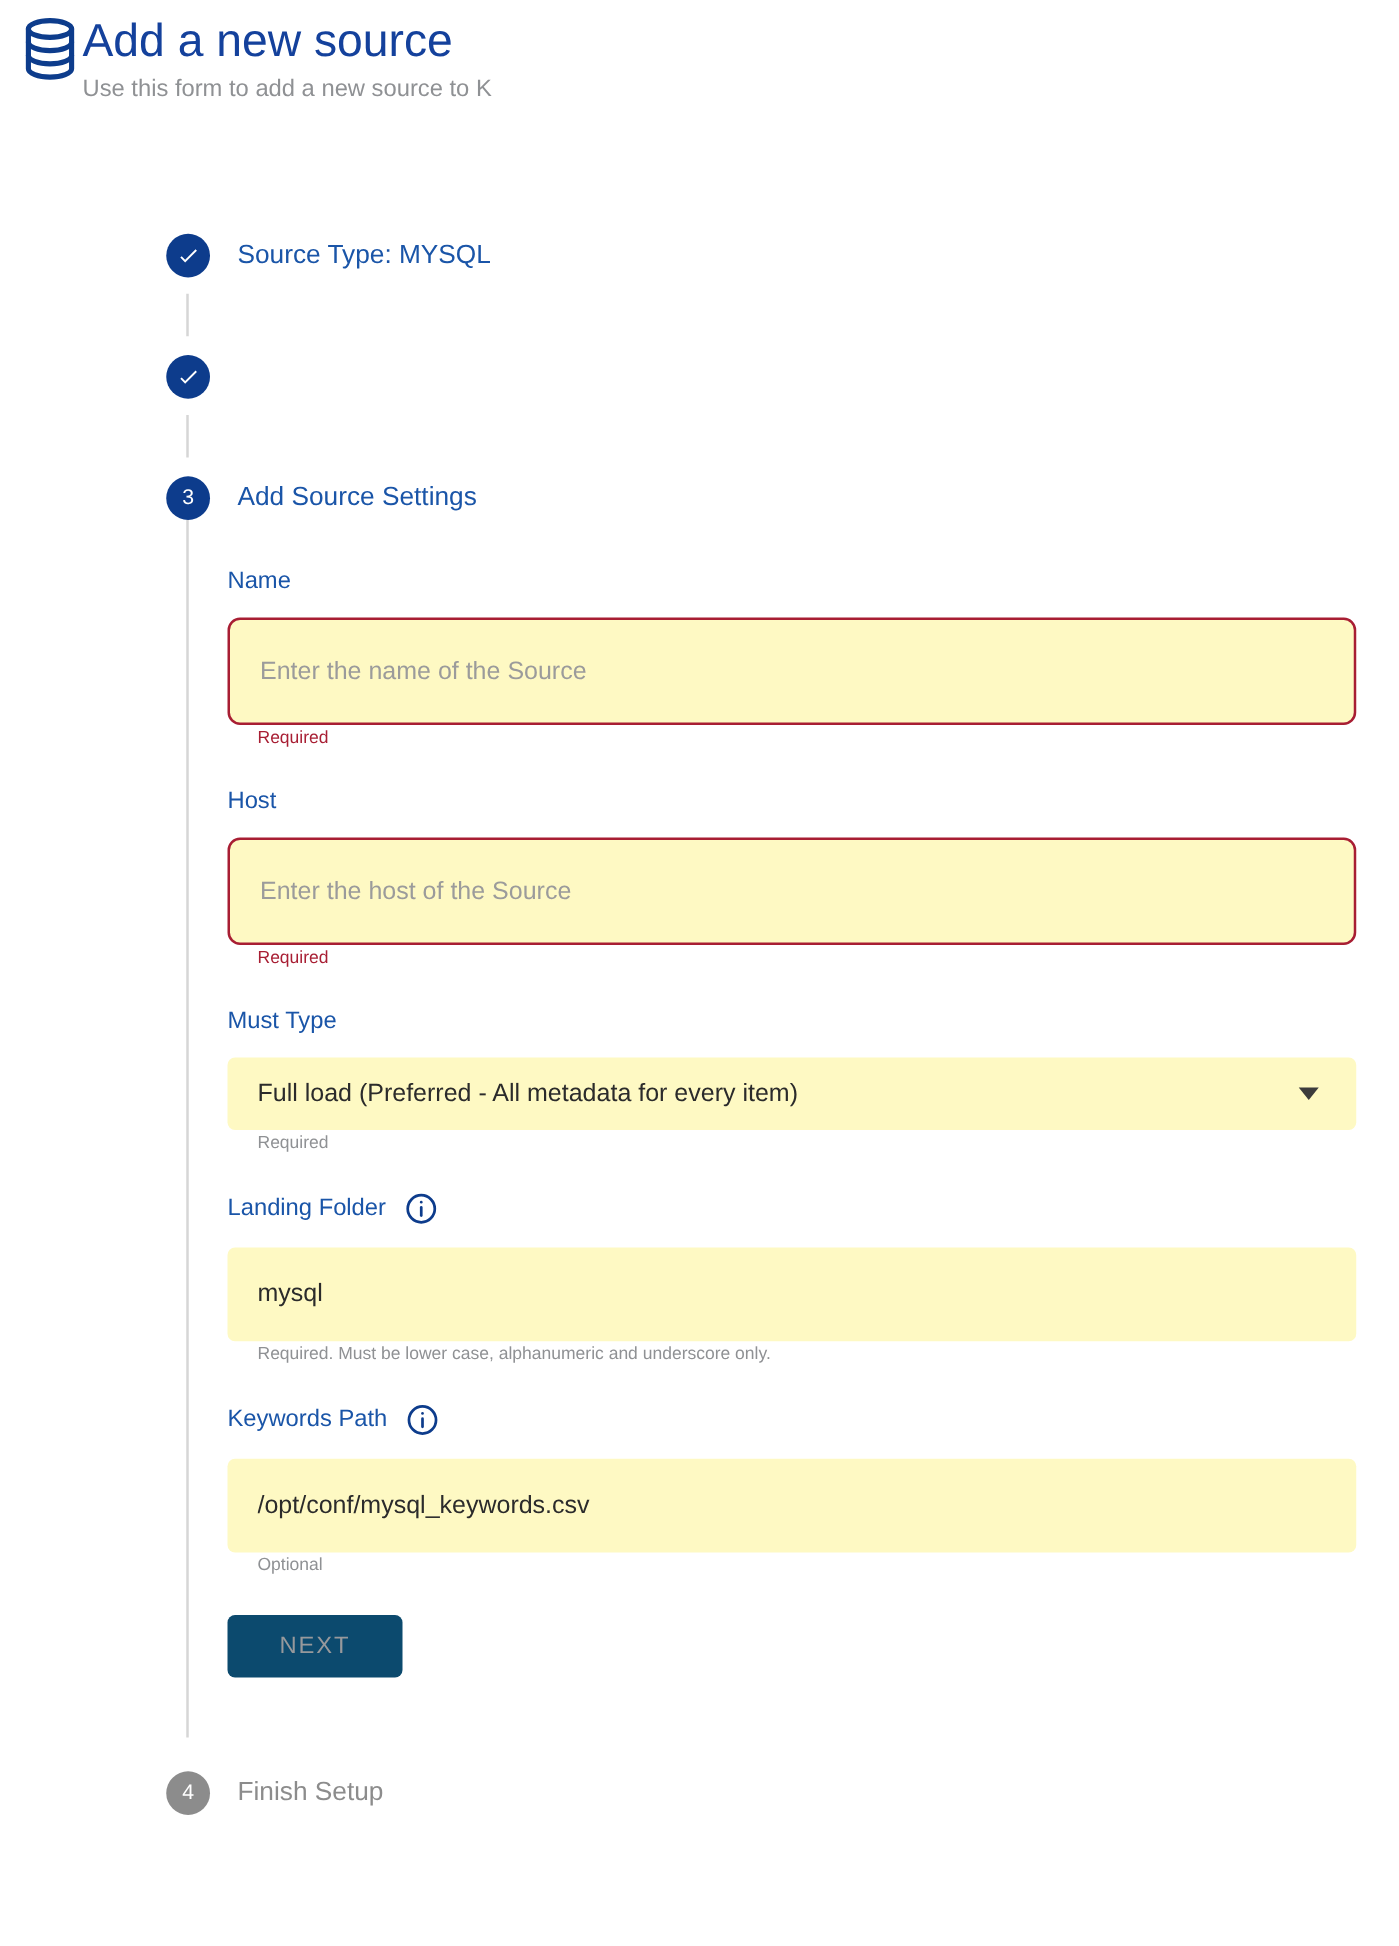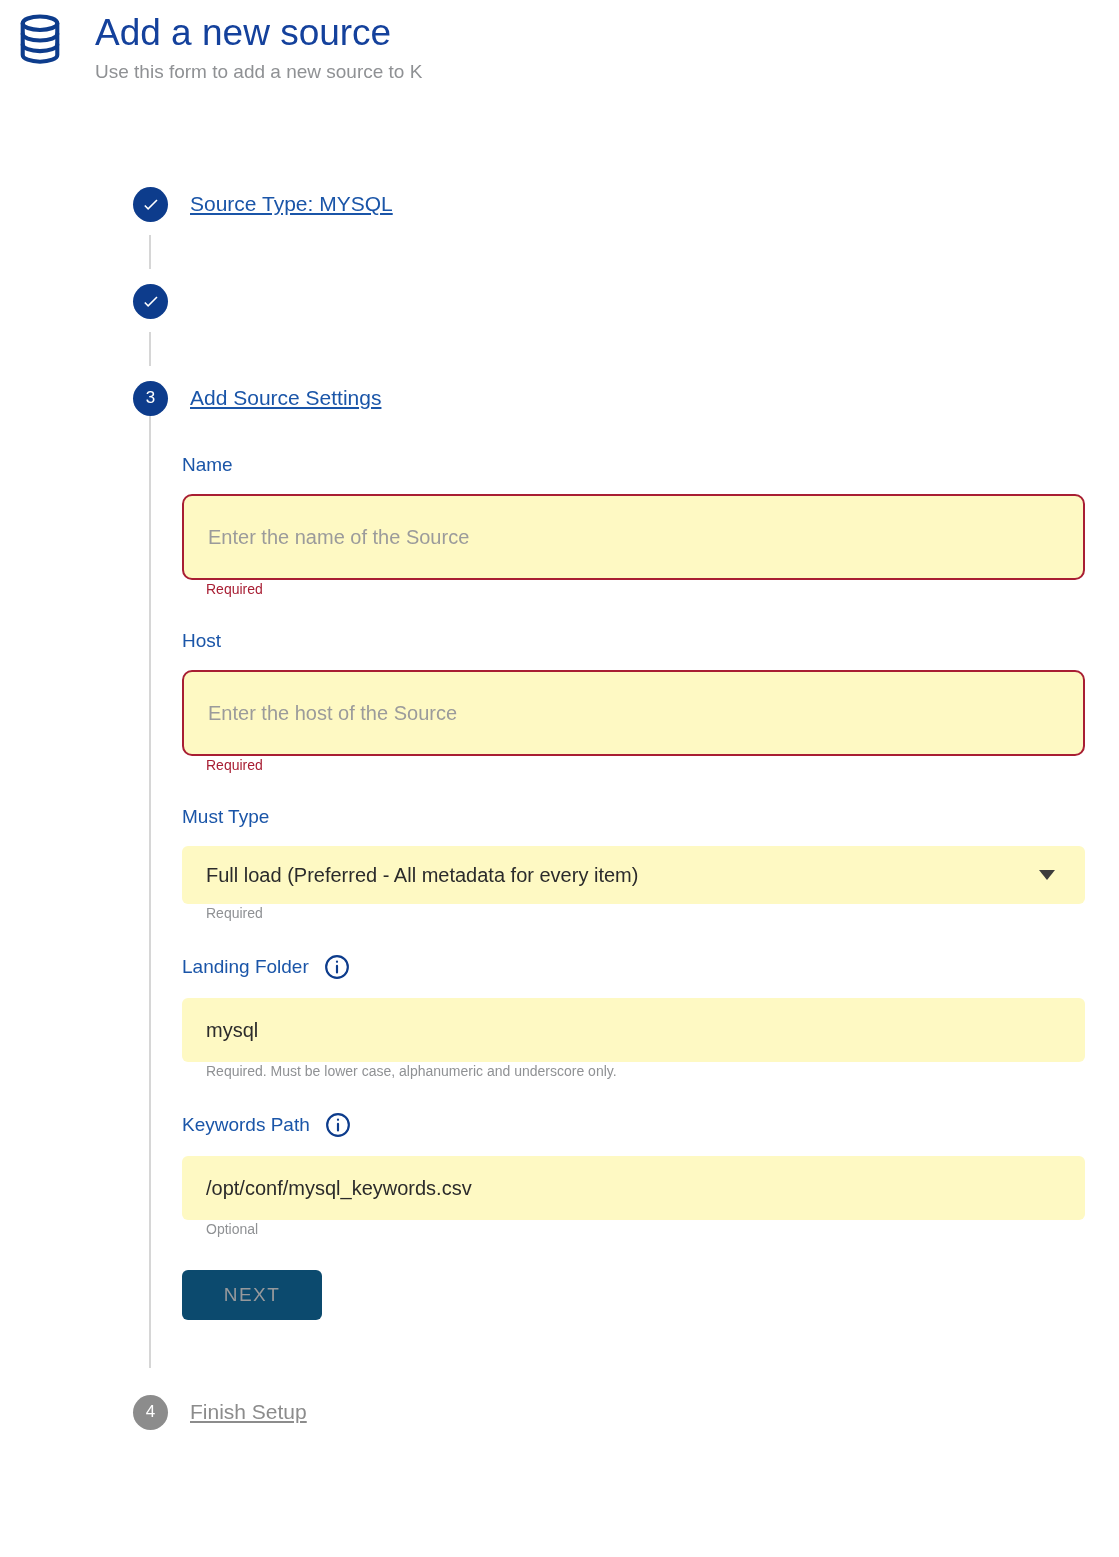--- a/index.html
+++ b/index.html
@@ -8,36 +8,36 @@
     width: 1119px; min-height: 1557px;
     font-family: "Liberation Sans", sans-serif;
     color: #222;
     padding-bottom: 15px;
   }
 
   
   .header { display: flex; align-items: flex-start; padding: 10px 0 0 14px; }
   .db-icon { width: 52px; height: 54px; flex: 0 0 auto; margin-top: 2px; }
   .db-icon svg { width: 52px; height: 54px; display: block; }
-  .header-text { margin-left: 29px; }
+  .header-text { }
   .page-title { font-size: 37px; font-weight: 400; color: #14419c; line-height: 1.25; }
   .page-subtitle { font-size: 19px; color: #8f9194; margin-top: 5px; }
 
   
   .stepper { padding-top: 103px; }
   .step-row { display: flex; align-items: center; margin-left: 133px; height: 36px; cursor: default; }
   .step-circle {
     width: 35px; height: 35px; border-radius: 50%;
     background: #0d3c8c; color: #fff;
     display: flex; align-items: center; justify-content: center;
     flex: 0 0 auto; font-size: 17px;
   }
   .step-circle svg { width: 19px; height: 19px; }
   .step-row.pending .step-circle { background: #8c8c8c; }
-  .step-label { margin-left: 22px; font-size: 21px; color: #1a55a8; text-decoration: underline; }
+  .step-label { margin-left: 22px; font-size: 21px; color: #1a55a8; }
   .step-row.pending .step-label { color: #8c8c8c; }
 
   .connector { height: 61px; margin-left: 149px; display: flex; }
   .connector-line { border-left: 2px solid #d6d6d6; margin: 13px 0 14px 0; }
 
   
   .step-content {
     margin-left: 149px;
     border-left: 2px solid #d6d6d6;
     padding: 38px 0 48px 31px;
@@ -49,21 +49,21 @@
   .info-icon { width: 26px; height: 26px; display: inline-flex; cursor: pointer; }
   .info-icon svg { width: 26px; height: 26px; }
 
   .text-input, .select-box {
     width: 903px; background: #fef9c3;
     font-family: "Liberation Sans", sans-serif;
     font-size: 20px; color: #2b2b2b;
     border: none; border-radius: 6px;
     padding: 0 24px; outline: none;
   }
-  .text-input { height: 64px; }
+  .text-input { height: 75px; }
   .text-input.error { height: 86px; border: 2px solid #a81e33; border-radius: 10px; }
   .text-input::placeholder { color: #9b9b9b; opacity: 1; }
 
   .select-box {
     height: 58px; display: flex; align-items: center;
     justify-content: space-between; cursor: pointer; padding-right: 30px;
   }
   .dropdown-arrow {
     width: 0; height: 0;
     border-left: 8px solid transparent; border-right: 8px solid transparent;

